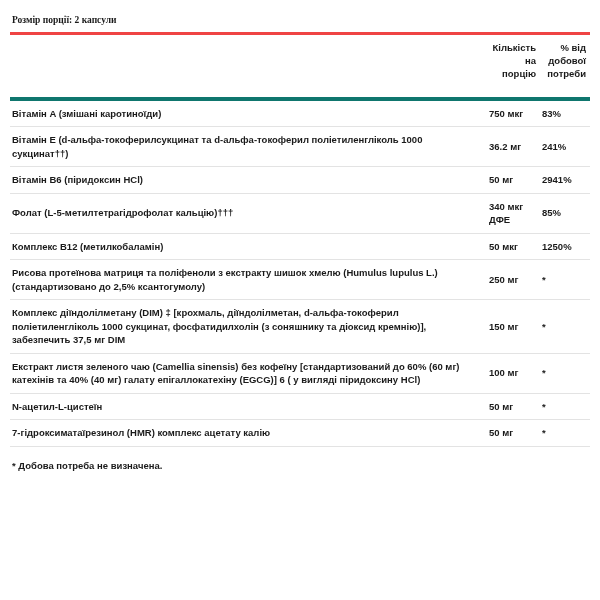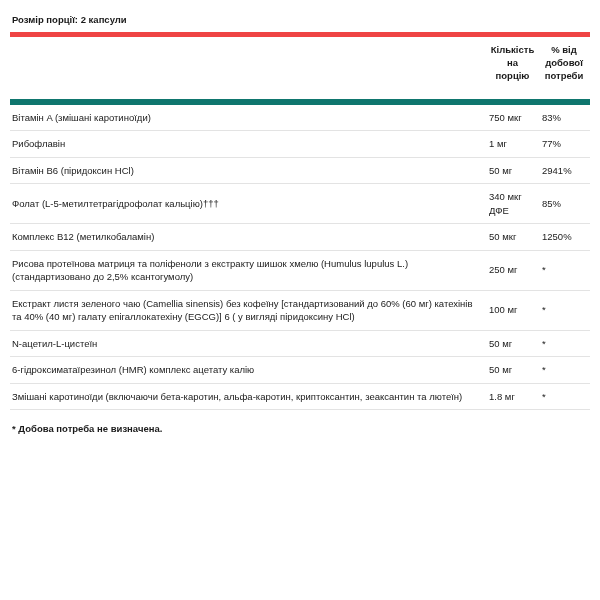--- a/index.html
+++ b/index.html
@@ -20,49 +20,50 @@
     width: 600px;
     padding: 8px 10px 10px 10px;
   }
 
   
   .serving-row {
     font-size: 9.5px;
     font-weight: bold;
     line-height: 1.3;
     padding: 6px 2px 6px 2px;
-    border-bottom: 5px solid #ef4444;
+    border-bottom: 3px solid #ef4444;
     color: #1a1a1a;
+    font-family: Liberation Serif, serif;
   }
 
   
   table.facts {
     width: 100%;
     border-collapse: collapse;
     table-layout: fixed;
   }
   table.facts col.c-name   { width: 477px; }
   table.facts col.c-amount { width: 53px; }
   table.facts col.c-dv     { width: 50px; }
 
   table.facts thead th {
     font-size: 9.5px;
     font-weight: bold;
     line-height: 1.35;
-    text-align: center;
+    text-align: right;
     vertical-align: bottom;
     padding: 7px 4px 16px 2px;
-    border-bottom: 6px solid #0f766e;
+    border-bottom: 4px solid #0f766e;
     color: #1a1a1a;
   }
   table.facts thead th.h-name { padding-left: 2px; }
 
   table.facts tbody td {
     font-size: 9.5px;
-    font-weight: normal;
+    font-weight: bold;
     line-height: 1.42;
     vertical-align: middle;
     padding: 6px 4px 6px 2px;
     border-bottom: 1px solid #e3e3e3;
     color: #1a1a1a;
   }
   table.facts tbody td.nm { padding-left: 2px; padding-right: 8px; }
   table.facts tbody td.amt { white-space: normal; }
   table.facts tbody td.dv  { }
   table.facts tbody tr:last-child td { border-bottom: 1px solid #e3e3e3; }
@@ -98,23 +99,23 @@
         <th>% від добової потреби</th>
       </tr>
     </thead>
     <tbody id="facts-body">
         <tr>
           <td class="nm">Вітамін A (змішані каротиноїди)</td>
           <td class="amt">750 мкг</td>
           <td class="dv">83%</td>
         </tr>
         <tr>
-          <td class="nm">Рибофлавін</td>
-          <td class="amt">1 мг</td>
-          <td class="dv">77%</td>
+          <td class="nm">Вітамін E (d-альфа-токоферилсукцинат та d-альфа-токоферил поліетиленгліколь 1000 сукцинат††)</td>
+          <td class="amt">36.2 мг</td>
+          <td class="dv">241%</td>
         </tr>
         <tr>
           <td class="nm">Вітамін B6 (піридоксин HCl)</td>
           <td class="amt">50 мг</td>
           <td class="dv">2941%</td>
         </tr>
         <tr>
           <td class="nm">Фолат (L-5-метилтетрагідрофолат кальцію)†††</td>
           <td class="amt">340 мкг ДФЕ</td>
           <td class="dv">85%</td>
@@ -123,37 +124,37 @@
           <td class="nm">Комплекс B12 (метилкобаламін)</td>
           <td class="amt">50 мкг</td>
           <td class="dv">1250%</td>
         </tr>
         <tr>
           <td class="nm">Рисова протеїнова матриця та поліфеноли з екстракту шишок хмелю (Humulus lupulus L.) (стандартизовано до 2,5% ксантогумолу)</td>
           <td class="amt">250 мг</td>
           <td class="dv">*</td>
         </tr>
         <tr>
+          <td class="nm">Комплекс діїндолілметану (DIM) ‡ [крохмаль, діїндолілметан, d-альфа-токоферил поліетиленгліколь 1000 сукцинат, фосфатидилхолін (з соняшнику та діоксид кремнію)], забезпечить 37,5 мг DIM</td>
+          <td class="amt">150 мг</td>
+          <td class="dv">*</td>
+        </tr>
+        <tr>
           <td class="nm">Екстракт листя зеленого чаю (Camellia sinensis) без кофеїну [стандартизований до 60% (60 мг) катехінів та 40% (40 мг) галату епігаллокатехіну (EGCG)] 6 ( у вигляді піридоксину HCl)</td>
           <td class="amt">100 мг</td>
           <td class="dv">*</td>
         </tr>
         <tr>
           <td class="nm">N-ацетил-L-цистеїн</td>
           <td class="amt">50 мг</td>
           <td class="dv">*</td>
         </tr>
         <tr>
-          <td class="nm">6-гідроксиматаїрезинол (HMR) комплекс ацетату калію</td>
+          <td class="nm">7-гідроксиматаїрезинол (HMR) комплекс ацетату калію</td>
           <td class="amt">50 мг</td>
-          <td class="dv">*</td>
-        </tr>
-        <tr>
-          <td class="nm">Змішані каротиноїди (включаючи бета-каротин, альфа-каротин, криптоксантин, зеаксантин та лютеїн)</td>
-          <td class="amt">1.8 мг</td>
           <td class="dv">*</td>
         </tr>
       </tbody>
   </table>
 
   <div class="notes">
     <p class="note first">* Добова потреба не визначена.</p>
 
   </div>
 

